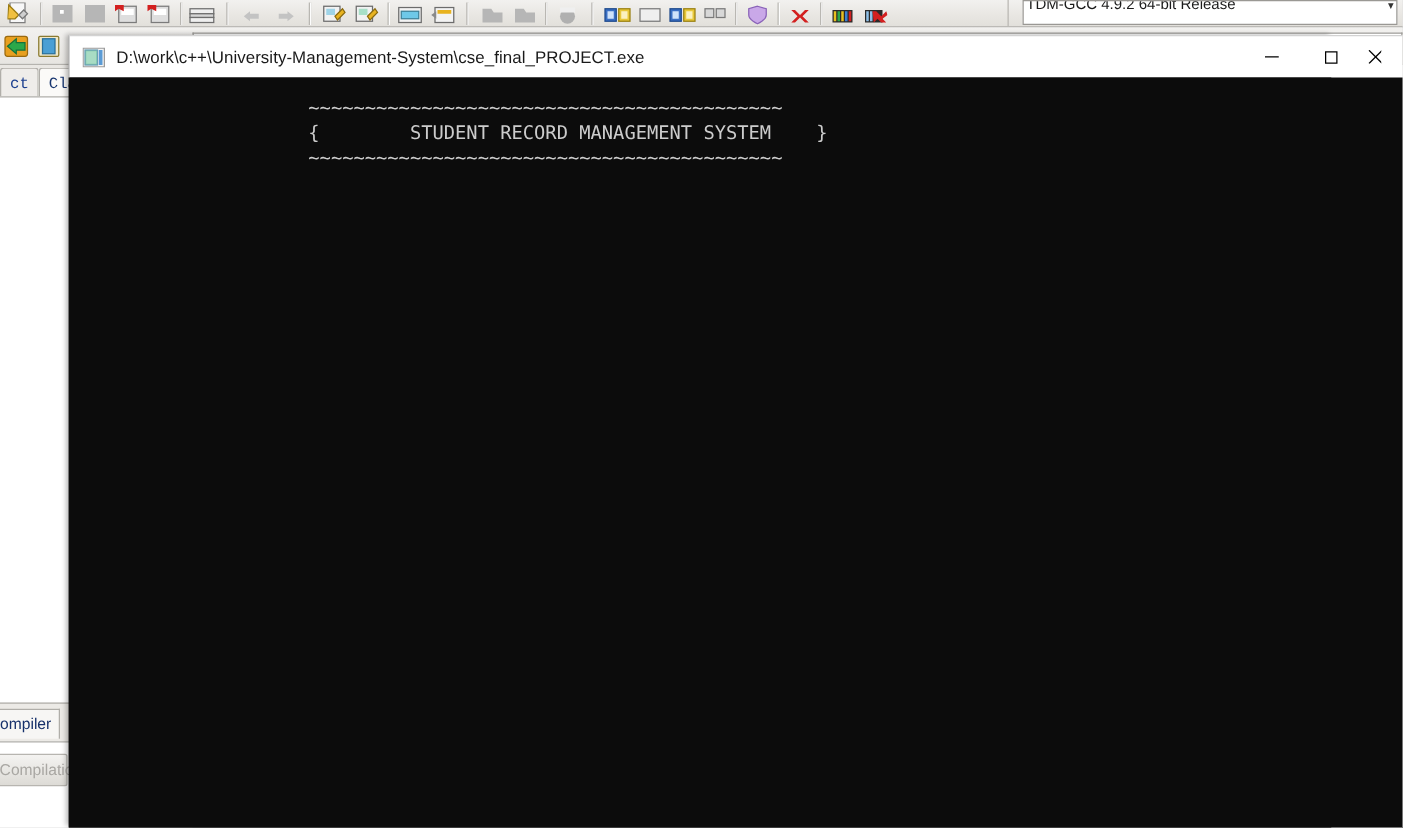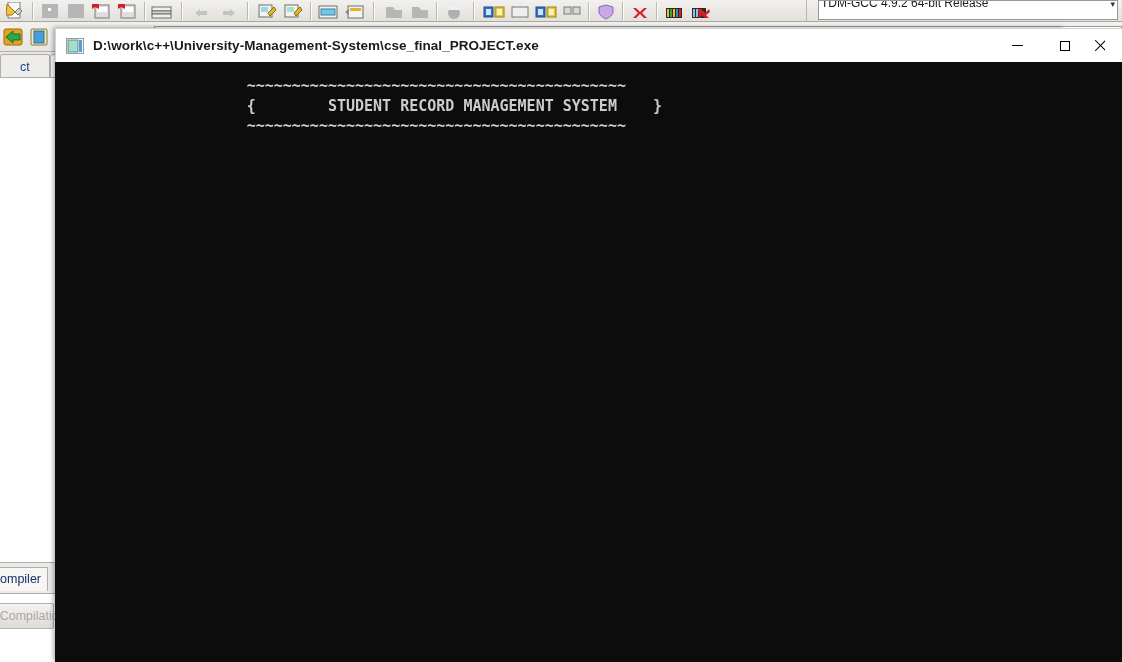--- a/index.html
+++ b/index.html
@@ -129,31 +129,32 @@
     position: absolute;
     left: 0; top: 52px;
     width: 154px; height: 26px;
     background: #e9e7e3;
     display: flex;
     align-items: flex-end;
     overflow: hidden;
   }
   .proj-tab {
     height: 24px;
-    padding: 0 19px;
+    padding: 0 7px;
     display: flex;
     align-items: center;
     font-size: 12.5px;
     color: #1b3f8f;
     background: #efedea;
     border: 1px solid #b0aea9;
     border-bottom: none;
     border-radius: 3px 3px 0 0;
     box-sizing: border-box;
     white-space: nowrap;
+    font-family: Liberation Mono, monospace;
   }
   .proj-tab.active {
     background: #fbfaf8;
     color: #17356f;
   }
   .proj-body {
     position: absolute;
     left: 0; top: 77px;
     width: 154px; height: 485px;
     background: #ffffff;
@@ -213,21 +214,20 @@
 
   
   #console-window {
     position: absolute;
     left: 55px;
     top: 28px;
     width: 1010px;
     height: 634px;
     background: #0c0c0c;
     box-shadow: -2px -1px 4px rgba(0,0,0,0.28);
-    font-weight: bold;
   }
   .console-titlebar {
     position: absolute;
     left: 0; top: 0;
     width: 1067px;
     height: 34px;
     background: #ffffff;
     border-top: 1px solid #d2d2d2;
     border-left: 1px solid #d2d2d2;
     box-sizing: border-box;

